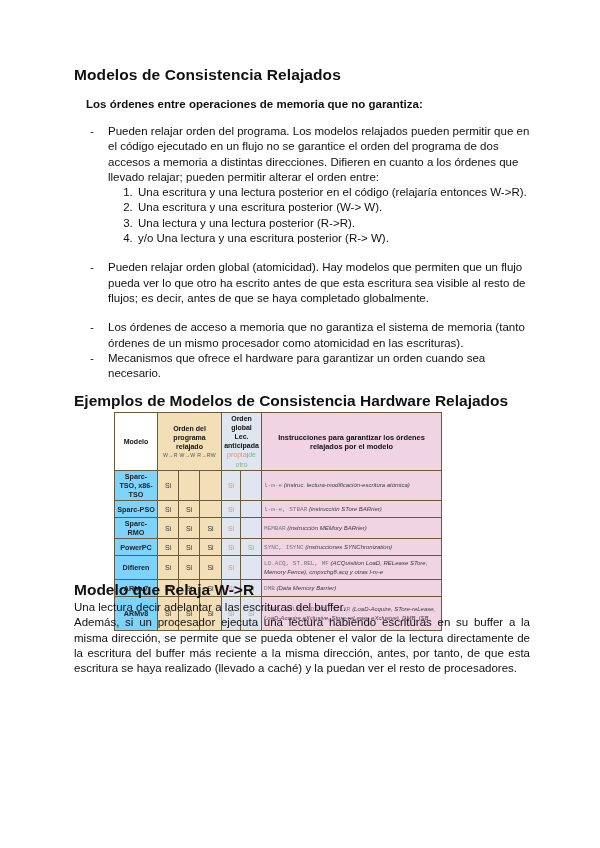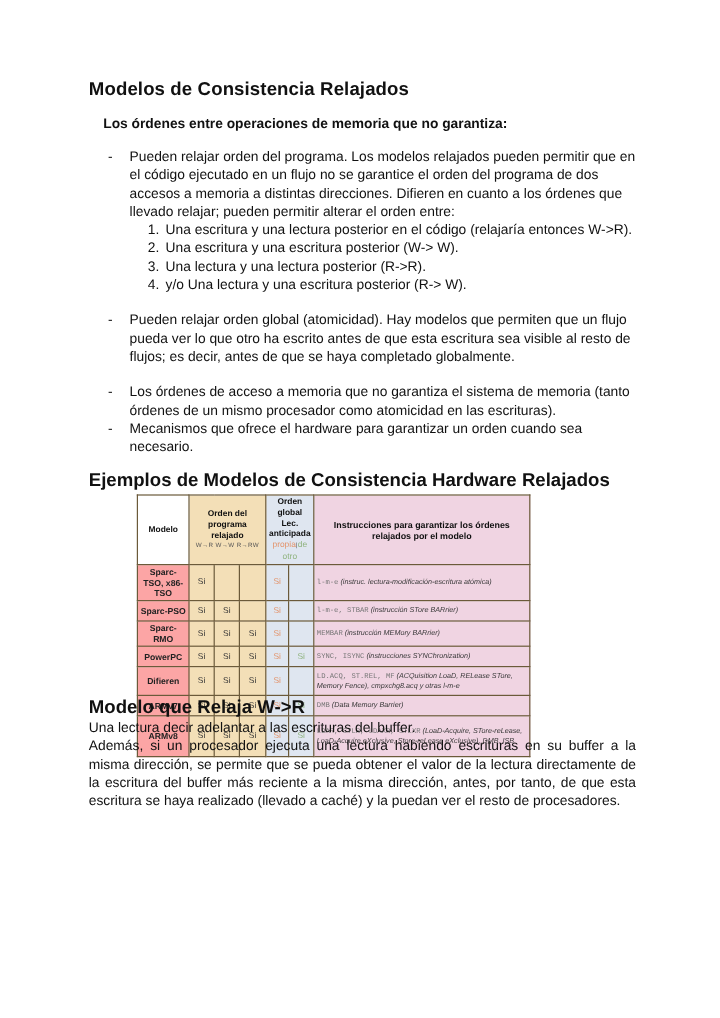--- a/index.html
+++ b/index.html
@@ -18,21 +18,21 @@
   .gap { height: 14px; }
   .gap-s { height: 10px; }
 
   h2 { font-size: 15.5px; font-weight: bold; margin: 0; line-height: 20px; }
 
   
   .tbl-wrap { position: absolute; left: 77px; top: 412px; width: 307px; margin-left: 37px; }
   table.hw { border-collapse: collapse; width: 327px; font-size: 7px; table-layout: fixed; }
   table.hw td, table.hw th { border: 1px solid #6b5a3a; padding: 1px 2px; text-align: center; vertical-align: middle; }
   table.hw th { font-weight: bold; line-height: 9px; }
-  .c-model { background: #fca5a5; font-weight: bold; text-align: right; font-size: 7.2px; color: #222; }
+  .c-model { background: #7dd3fc; font-weight: bold; text-align: right; font-size: 7.2px; color: #222; }
   .c-prog { background: #f3dfb7; color: #333; }
   .c-glob { background: #dfe6f0; }
   .c-glob.own { color: #e3936a; }
   .c-glob.other { color: #8fb37e; }
   .c-instr { background: #f0d4e2; text-align: left !important; color: #3a3a3a; font-size: 6px; line-height: 8px; }
   th.h-prog { background: #f3dfb7; }
   th.h-glob { background: #dfe6f0; }
   th.h-instr { background: #f0d4e2; font-size: 7.4px; }
   th.h-model { background: #ffffff; }
   .subhdr { font-weight: normal; font-size: 5.2px; color: #555; display: block; letter-spacing: 0.3px; }

